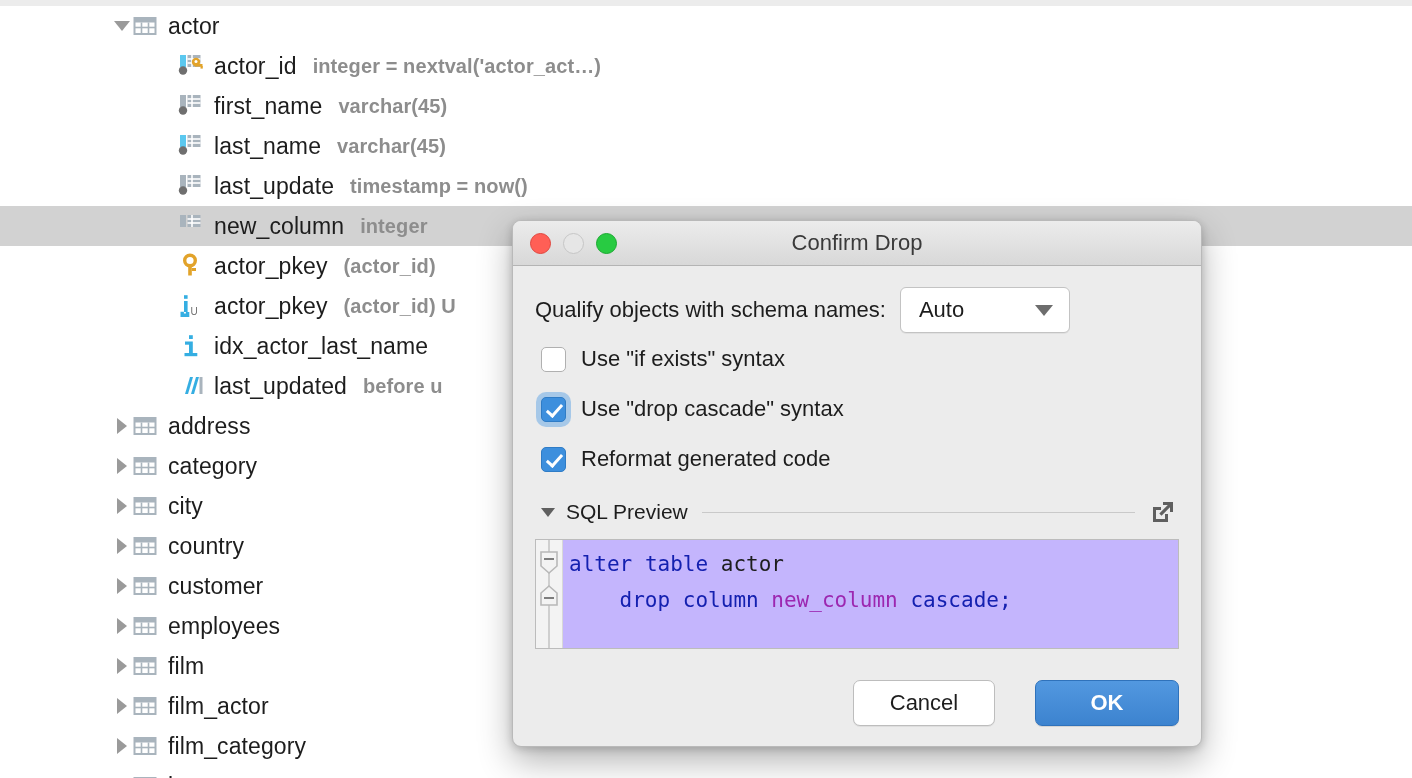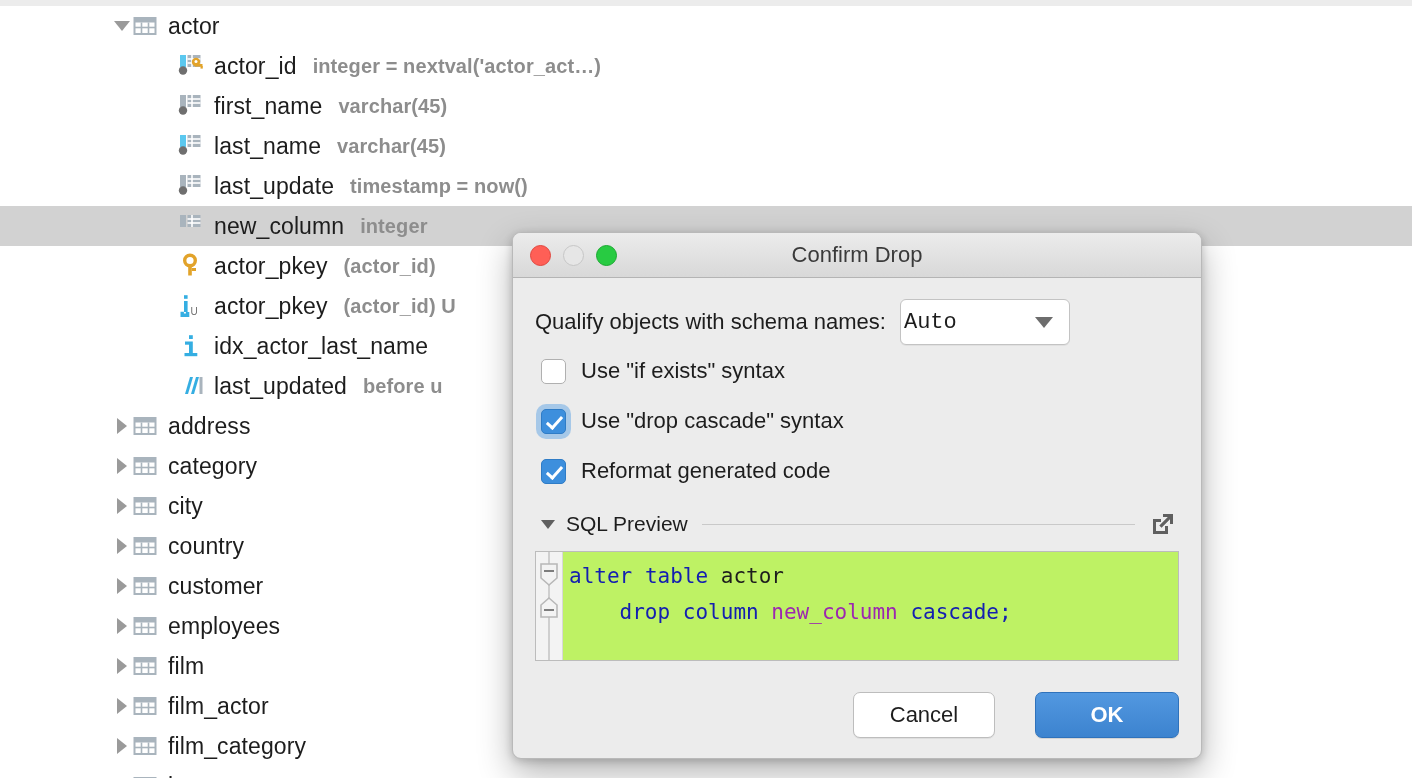--- a/index.html
+++ b/index.html
@@ -71,21 +71,21 @@
     font-weight: bold;
   }
 
   
   .ind-0 { padding-left: 112px; }
   .ind-1 { padding-left: 112px; }
 
   
   #dialog {
     position: absolute;
-    left: 512px; top: 232px;
+    left: 512px; top: 220px;
     width: 690px; height: 527px;
     border-radius: 9px;
     background: #ececec;
     box-shadow: 0 14px 34px rgba(0,0,0,0.30), 0 2px 8px rgba(0,0,0,0.18);
     overflow: hidden;
     border: 1px solid #b9b9b9;
     box-sizing: border-box;
   }
 
   #titlebar {
@@ -115,21 +115,21 @@
   #schema-combo {
     margin-left: 14px;
     width: 170px; height: 46px;
     background: #ffffff;
     border: 1px solid #c3c3c3;
     border-radius: 6px;
     display: flex; align-items: center;
     box-sizing: border-box;
     box-shadow: 0 1px 0 rgba(0,0,0,0.05);
   }
-  #schema-value { font-size: 22px; color: #1d1d1d; margin-left: 3px; flex: 1; font-family: Liberation Mono, monospace; }
+  #schema-value { font-size: 22px; color: #1d1d1d; margin-left: 18px; flex: 1; }
   .caret {
     width: 0; height: 0; margin-right: 16px;
     border-left: 9px solid transparent;
     border-right: 9px solid transparent;
     border-top: 11px solid #6d6d6d;
   }
 
   .cb-row {
     display: flex; align-items: center;
     height: 50px;
@@ -170,21 +170,21 @@
     border-top: 9px solid #5f5f5f;
   }
   #sql-preview-title { font-size: 21px; color: #1d1d1d; }
   .hline { flex: 1; height: 1px; background: #c9c9c9; margin: 0 14px; }
   #expand-icon { width: 28px; height: 28px; margin-right: 2px; }
 
   
   #sql-code {
     margin-top: 5px;
     height: 110px;
-    background: #bef264;
+    background: #c4b5fd;
     border: 1px solid #bcbcbc;
     display: flex;
     box-sizing: border-box;
   }
   #gutter {
     width: 26px; flex: 0 0 26px;
     background: #f3f3f3;
     border-right: 1px solid #d8d8d8;
     position: relative;
   }

